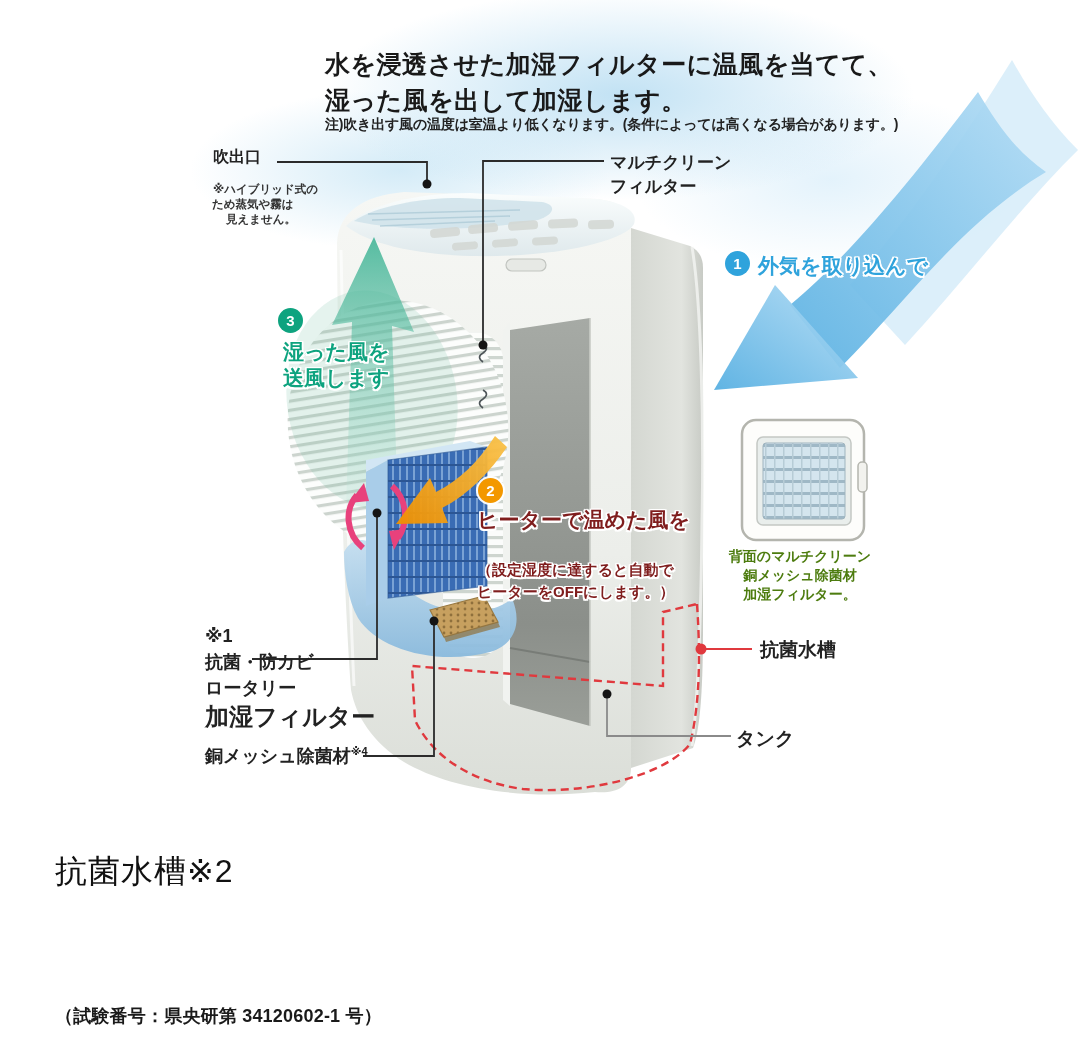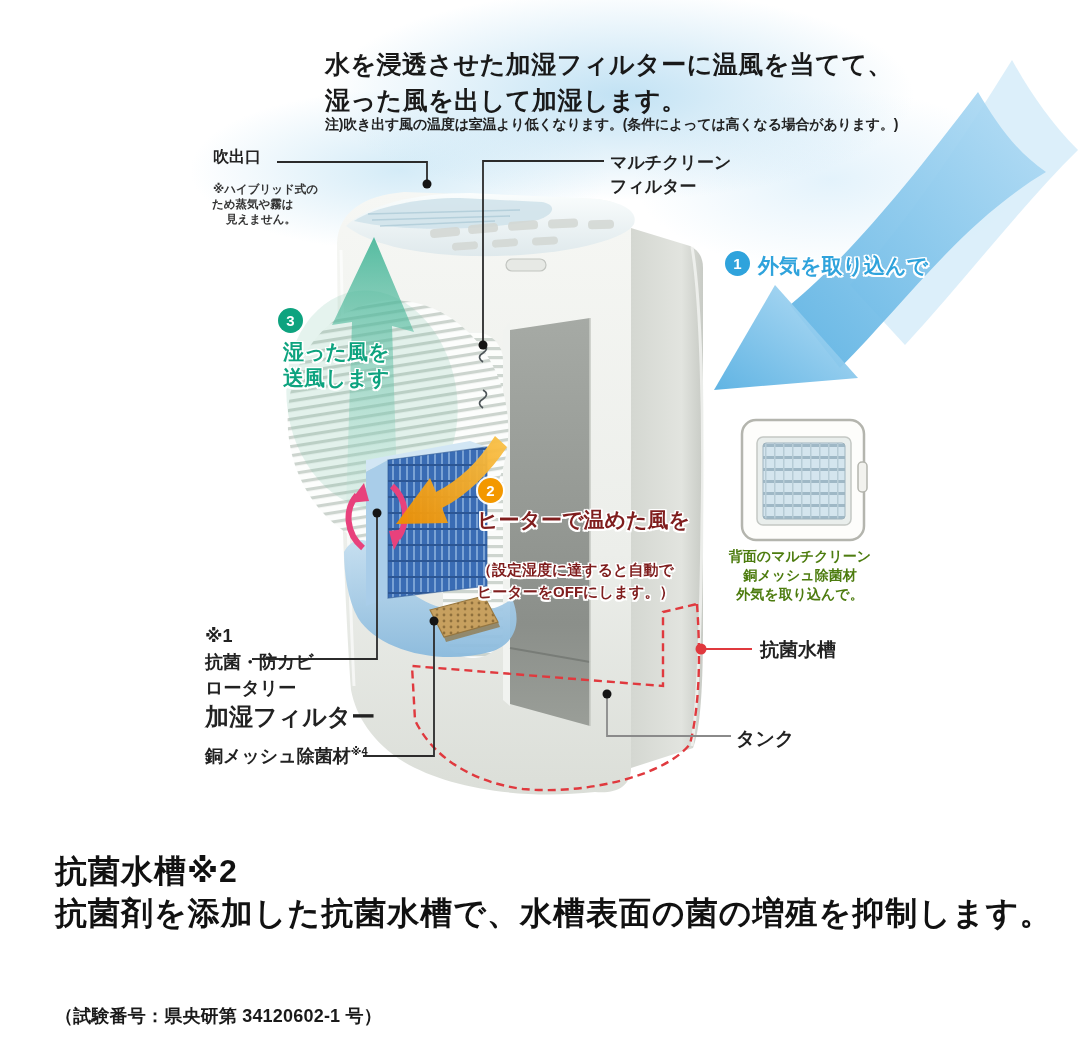--- a/index.html
+++ b/index.html
@@ -27,21 +27,21 @@
     text-shadow:-1.5px -1.5px 0 #fff,1.5px -1.5px 0 #fff,-1.5px 1.5px 0 #fff,1.5px 1.5px 0 #fff,
                 0 -1.5px 0 #fff,0 1.5px 0 #fff,-1.5px 0 0 #fff,1.5px 0 0 #fff;
   }
   .step1-c{background:#2fa3dc;}
   .step2-c{background:#f39800;}
   .step3-c{background:#0ea37f;}
   .t-step1{color:#2fa3dc;}
   .t-step2{color:#7f1d1d;}
   .t-step3{color:#0ea37f;}
   .rear-caption{font-size:14px;line-height:19px;font-weight:700;color:#4d7c0f;text-align:center;white-space:nowrap;}
-  .bottom-big{font-size:32px;font-weight:700;color:#111;letter-spacing:1px;white-space:nowrap;}
+  .bottom-big{font-size:32px;font-weight:400;color:#111;letter-spacing:1px;white-space:nowrap;}
   .bottom-note{font-size:18px;font-weight:600;color:#1a1a1a;letter-spacing:.2px;white-space:nowrap;}
   sup.mark{font-size:11px;vertical-align:7px;font-weight:700;}
 </style>
 </head>
 <body>
 
 <div class="stage">
 
   <svg class="abs" style="left:0;top:0" width="1080" height="1056" viewBox="0 0 1080 1056">
     <defs>
@@ -247,23 +247,22 @@
   <div class="abs lbl" style="left:205px;top:676px;font-size:18px">ロータリー</div>
   <div class="abs lbl" style="left:205px;top:701px;font-size:24px">加湿フィルター</div>
 
   <div class="abs lbl" style="left:205px;top:744px;font-size:18px">
     <span>銅メッシュ除菌材</span><sup class="mark">※4</sup>
   </div>
 
   <div class="abs rear-caption" style="left:712px;top:547px;width:176px">
     <div>背面のマルチクリーン</div>
     <div>銅メッシュ除菌材</div>
-    <div>外気を取り込んで。</div>
+    <div>加湿フィルター。</div>
   </div>
 
   <div class="abs lbl" style="left:760px;top:637px;font-size:19px">抗菌水槽</div>
   <div class="abs lbl" style="left:736px;top:726px;font-size:19px">タンク</div>
 
   <div class="abs bottom-big" style="left:55px;top:850px">抗菌水槽※2</div>
-  <div class="abs bottom-big" style="left:55px;top:892px">抗菌剤を添加した抗菌水槽で、水槽表面の菌の増殖を抑制します。</div>
   <div class="abs bottom-note" style="left:55px;top:1004px">（試験番号：県央研第 34120602-1 号）</div>
 
 </div>
 
 </body></html>

